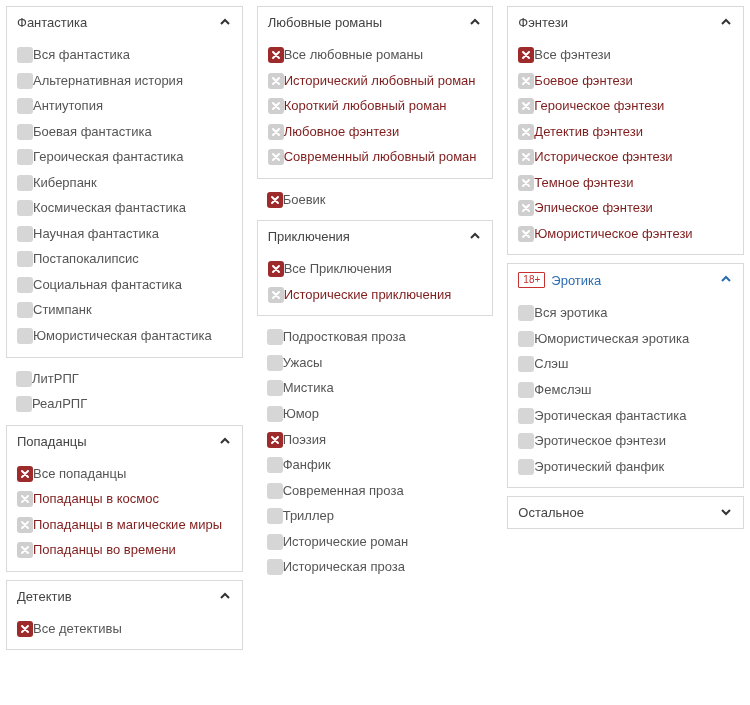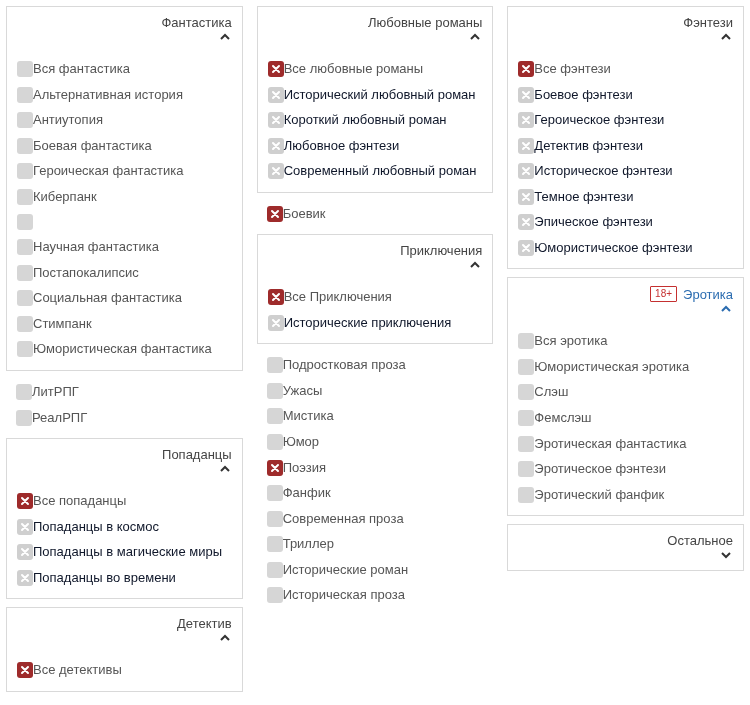--- a/index.html
+++ b/index.html
@@ -20,27 +20,26 @@
     display: flex;
     flex-direction: column;
   }
   .panel {
     border: 1px solid #d9d9d9;
     margin-bottom: 8px;
     background: #fff;
   }
   .panel-header {
     display: flex;
-    align-items: flex-end;
+    align-items: flex-start;
     justify-content: space-between;
     padding: 8px 10px;
     cursor: pointer;
     font-size: 13px;
     color: #444;
-    flex-direction: column;
   }
   .panel-header.blue { color: #2b6cb0; }
   .badge18 {
     display: inline-block;
     border: 1px solid #c53030;
     color: #c53030;
     font-size: 10px;
     padding: 1px 4px;
     border-radius: 1px;
     margin-right: 6px;
@@ -68,21 +67,21 @@
     border-radius: 3px;
     flex: 0 0 16px;
     margin-top: 1px;
     display: flex; align-items: center; justify-content: center;
   }
   .box.empty { background: #d6d6d6; }
   .box.sel   { background: #9e2b2b; }
   .box.child { background: #cfcfcf; }
   .box svg { width: 10px; height: 10px; }
   .item-label { color: #555; }
-  .item.sub .item-label { color: #0f172a; }
+  .item.sub .item-label { color: #7f1d1d; }
   .loose-block { margin-bottom: 8px; }
   .hdr-left { display:flex; align-items:center; }
 </style>
 </head>
 <body>
 
 <div class="columns">
 
   <div class="col">
     <div class="panel">
@@ -114,20 +113,21 @@
           <div class="item">
             <span class="box empty"></span>
             <span class="item-label">Героическая фантастика</span>
           </div>
           <div class="item">
             <span class="box empty"></span>
             <span class="item-label">Киберпанк</span>
           </div>
           <div class="item">
             <span class="box empty"></span>
+            <span class="item-label">Космическая фантастика</span>
           </div>
           <div class="item">
             <span class="box empty"></span>
             <span class="item-label">Научная фантастика</span>
           </div>
           <div class="item">
             <span class="box empty"></span>
             <span class="item-label">Постапокалипсис</span>
           </div>
           <div class="item">

